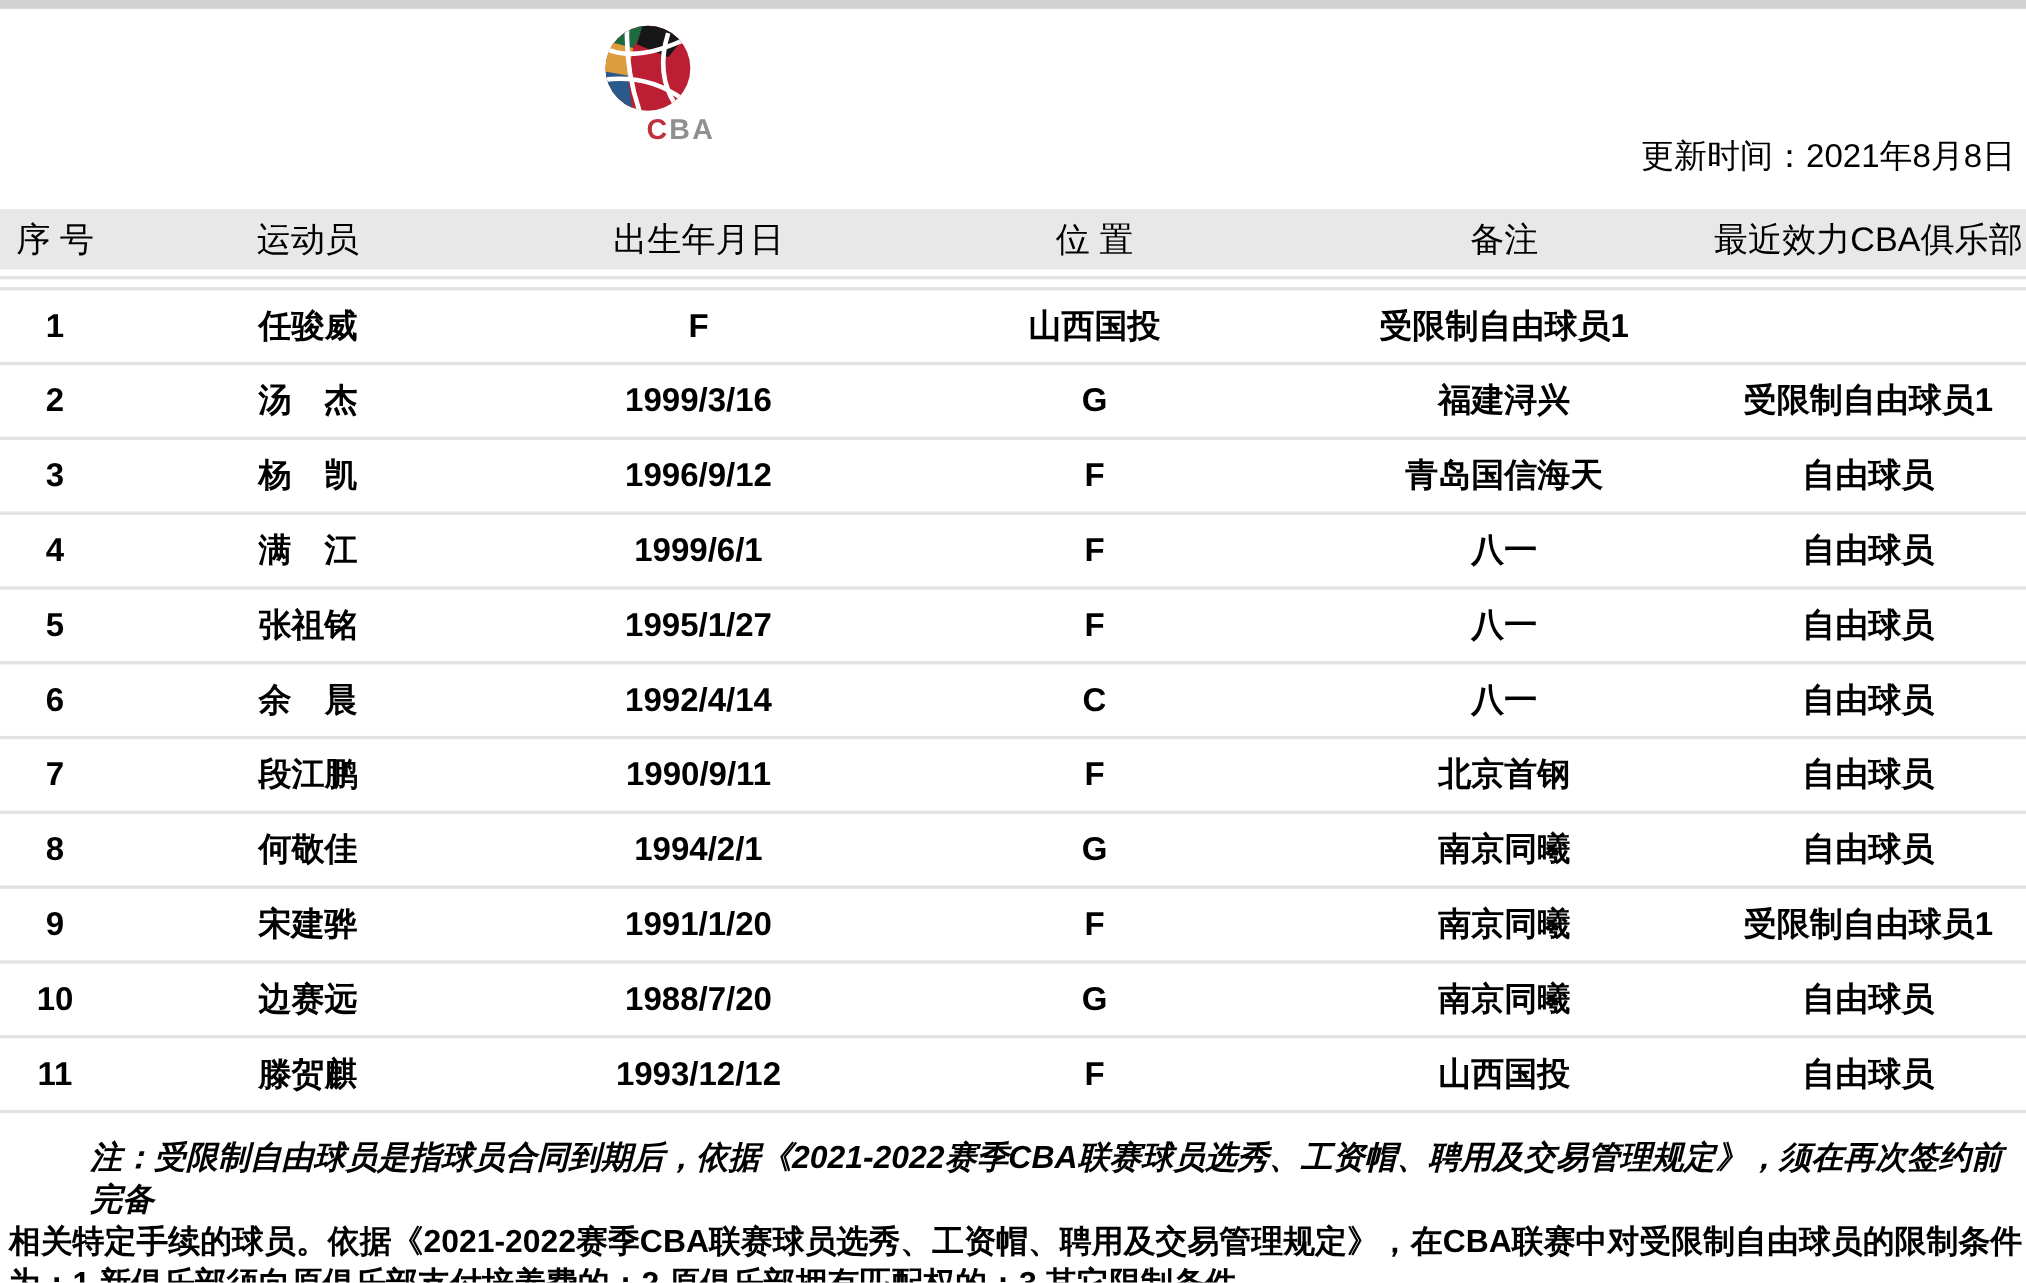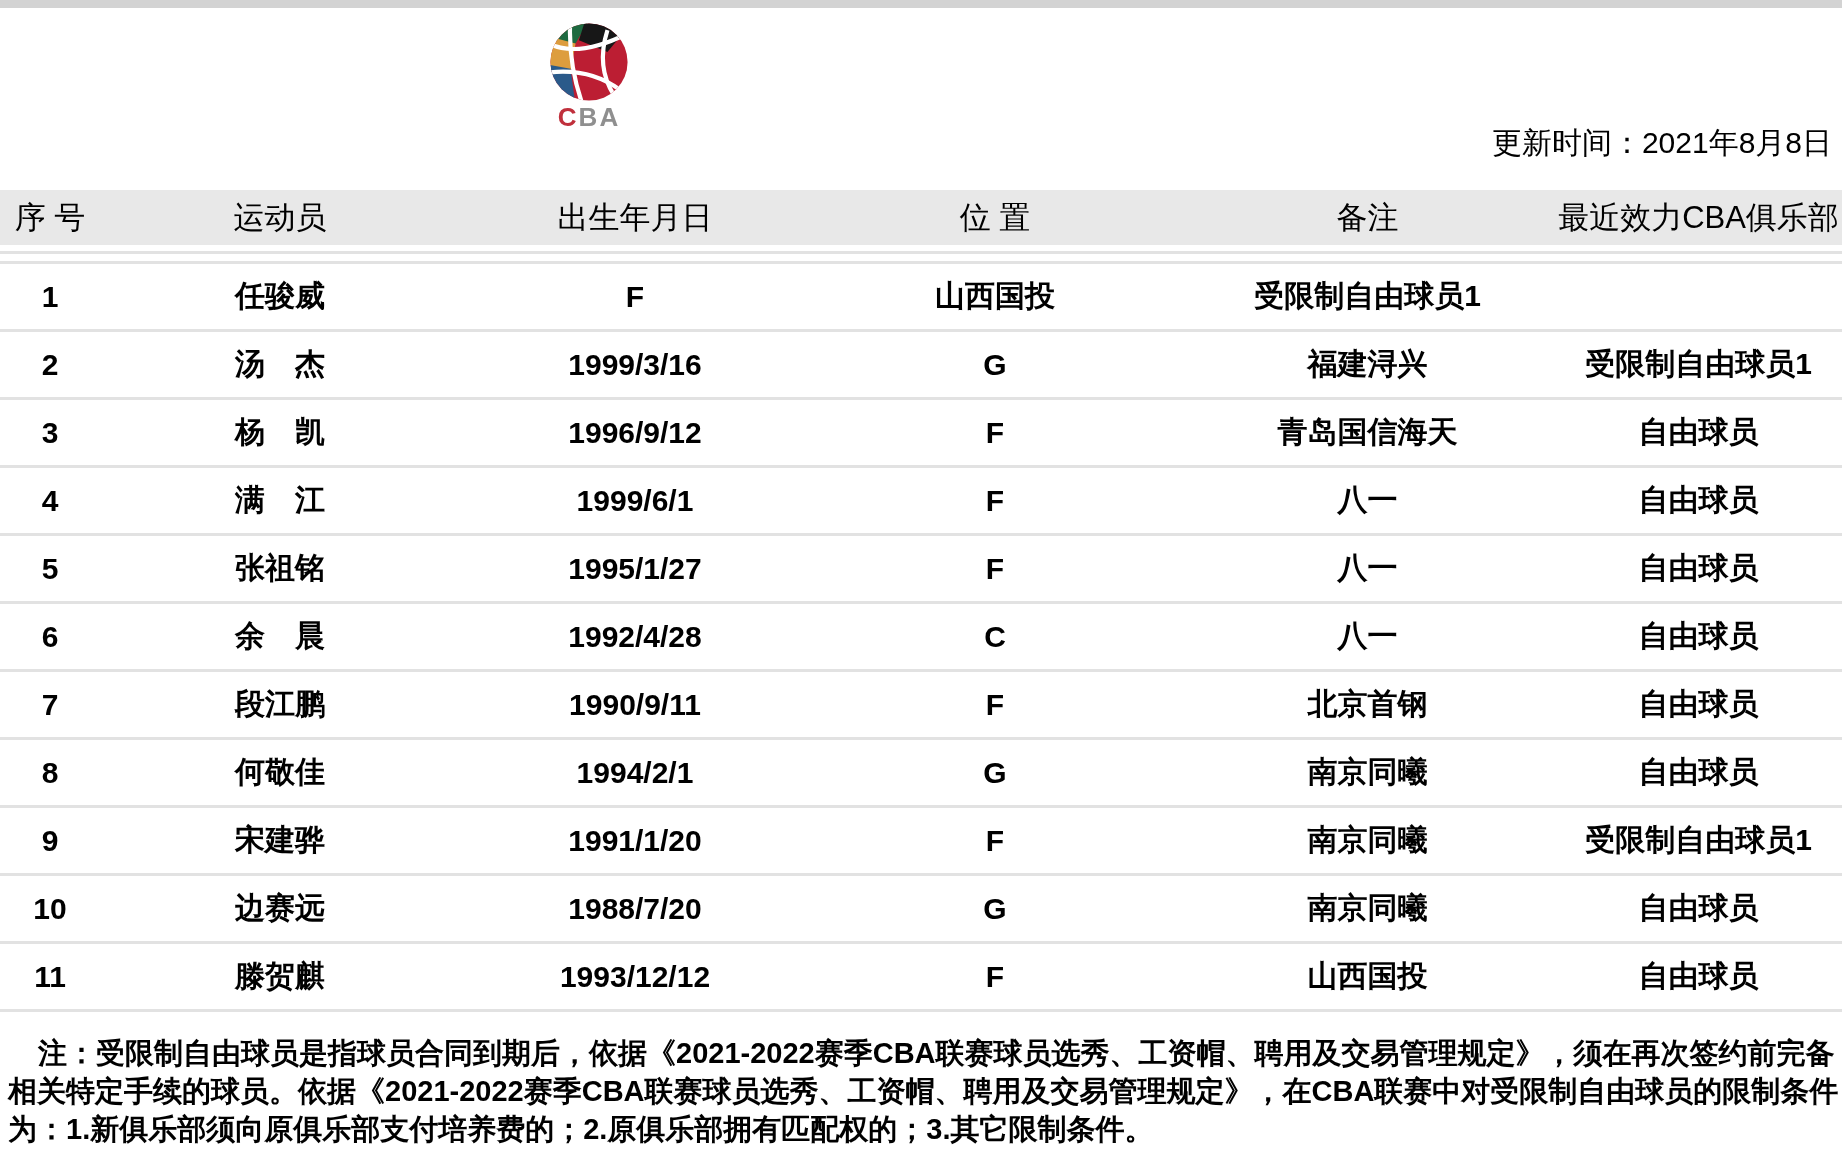--- a/index.html
+++ b/index.html
@@ -5,38 +5,38 @@
   html,body{margin:0;padding:0;}
   body{
     width:1842px;height:1166px;overflow:hidden;background:#ffffff;
     font-family:"Liberation Sans","DejaVu Sans",sans-serif;color:#000;
   }
   .top-bar{height:8px;background:#d3d3d3;}
   .header{position:relative;height:112px;}
   .logo{position:absolute;left:528px;top:10px;width:122px;text-align:center;}
   .logo svg{display:block;margin:0 auto;}
   .logo-text{font-size:26px;font-weight:800;letter-spacing:2px;line-height:1;margin-top:-2px;
-    font-family:"Liberation Sans",sans-serif;}
+    font-family:"Liberation Sans",sans-serif;text-align:right;}
   .logo-text .c{color:#c0303c;}
   .logo-text .ba{color:#8f8f8f;}
   .title{position:absolute;left:0;right:0;top:34px;text-align:center;
     font-size:46px;font-weight:800;letter-spacing:1px;}
   .updated{height:46px;text-align:right;padding-right:10px;font-size:30px;line-height:46px;}
   .table{margin-top:24px;}
   .thead,.tr{display:grid;grid-template-columns:100px 360px 350px 370px 375px 287px;}
   .thead{height:55px;background:#e8e8e8;align-items:center;}
   .th{font-size:31px;font-weight:400;text-align:center;}
   .sepline{height:3px;background:#e2e2e2;}
   .s1{margin-top:6px;}
   .s2{margin-top:7px;}
   .tr{height:65px;border-bottom:3px solid #e2e2e2;align-items:center;}
   .td{font-size:30px;font-weight:700;text-align:center;}
   .footer{margin-top:22px;}
   .foot-line{font-size:29px;font-weight:700;line-height:38px;padding-left:8px;}
-  .foot-line.first{padding-left:38px;}
+  .foot-line.first{padding-left:82px;font-style:italic;}
 </style>
 </head>
 <body>
 
 <div class="page">
 
   <div class="top-bar"></div>
 
   <div class="header">
     <div class="logo">
@@ -111,21 +111,21 @@
           <div class="td">5</div>
           <div class="td">张祖铭</div>
           <div class="td">1995/1/27</div>
           <div class="td">F</div>
           <div class="td">八一</div>
           <div class="td">自由球员</div>
         </div>
         <div class="tr">
           <div class="td">6</div>
           <div class="td">余　晨</div>
-          <div class="td">1992/4/28</div>
+          <div class="td">1992/4/14</div>
           <div class="td">C</div>
           <div class="td">八一</div>
           <div class="td">自由球员</div>
         </div>
         <div class="tr">
           <div class="td">7</div>
           <div class="td">段江鹏</div>
           <div class="td">1990/9/11</div>
           <div class="td">F</div>
           <div class="td">北京首钢</div>

